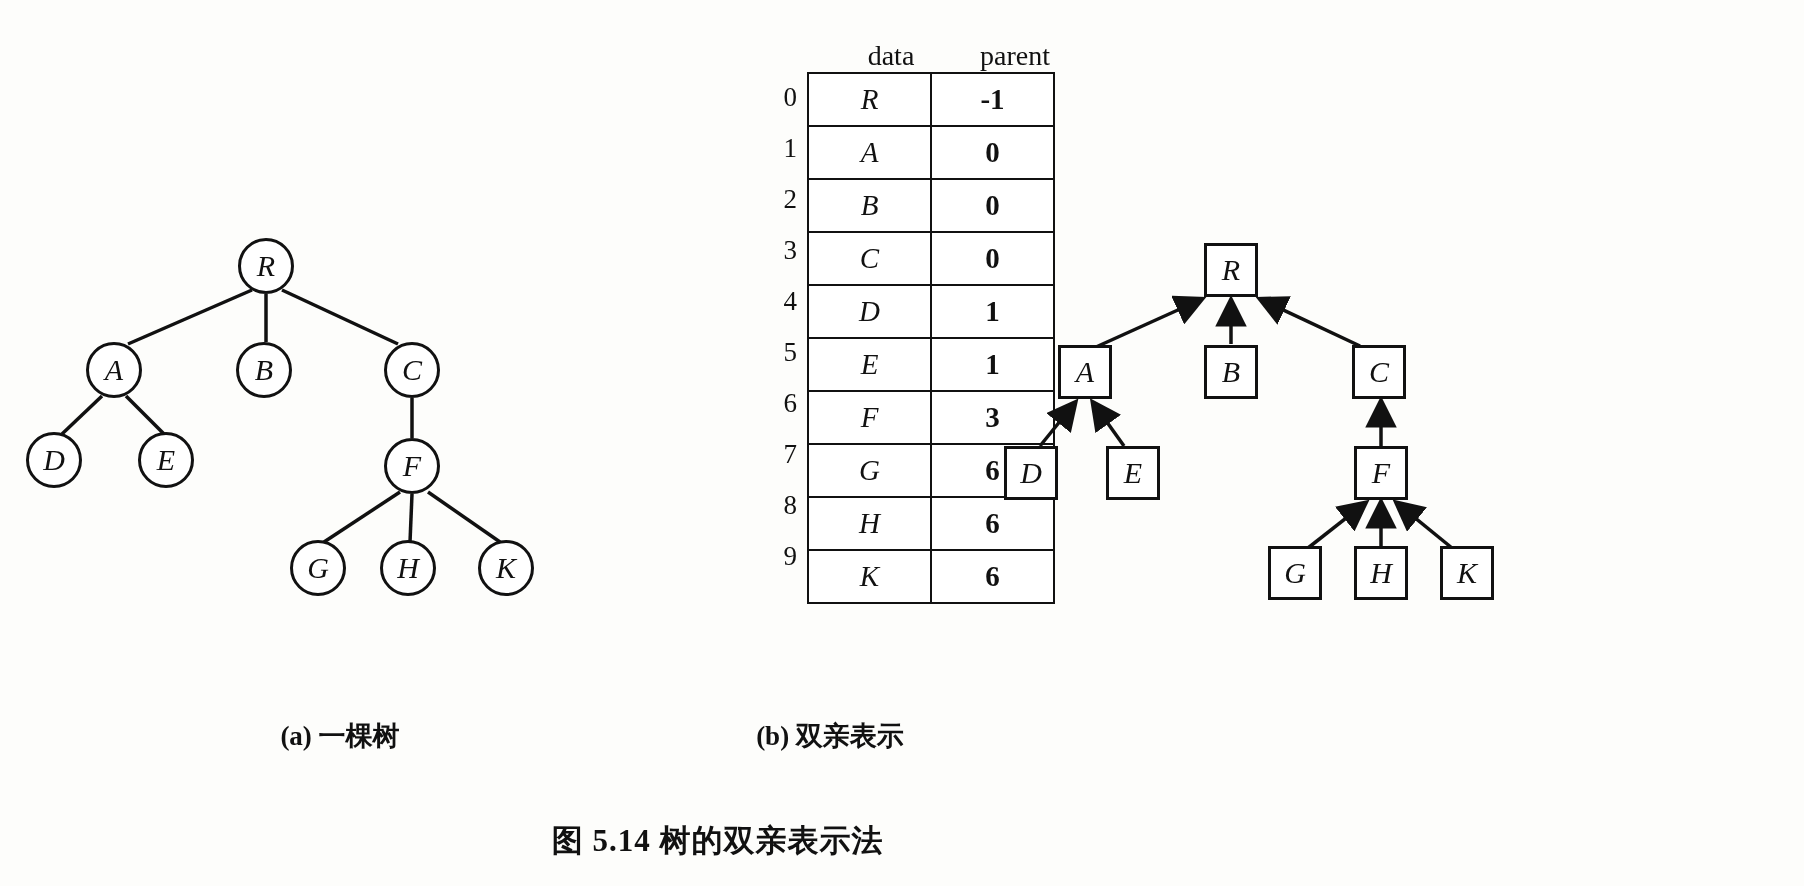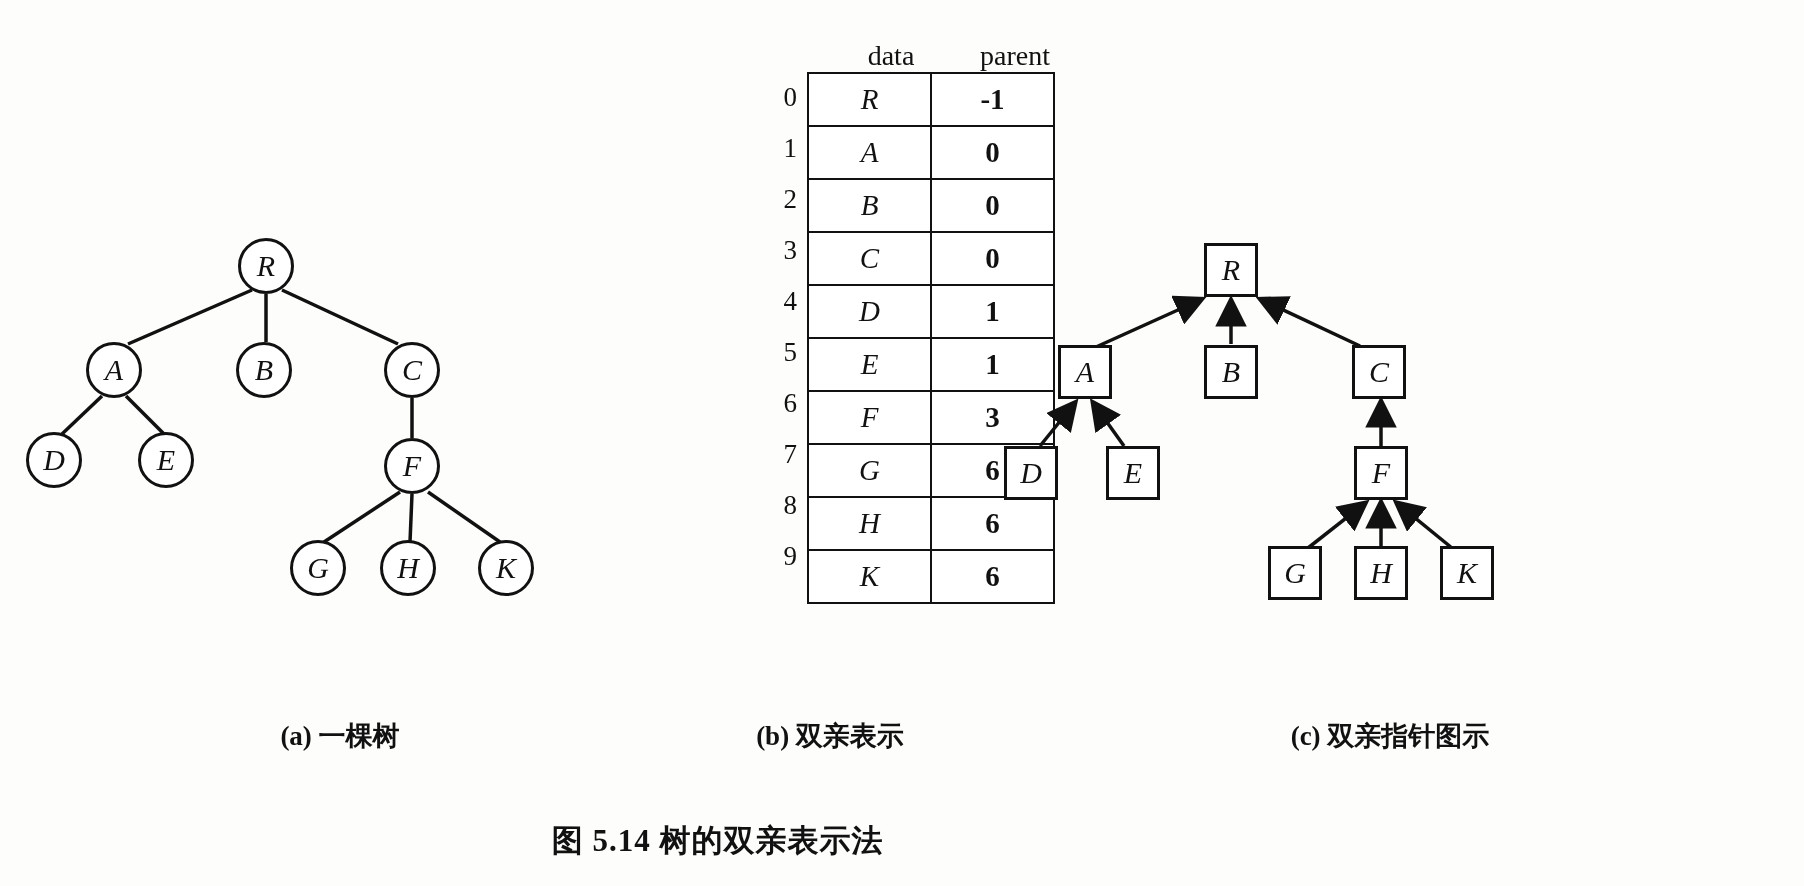--- a/index.html
+++ b/index.html
@@ -265,16 +265,15 @@
     <div class="box-node" style="left:1004px;top:446px;">D</div>
     <div class="box-node" style="left:1106px;top:446px;">E</div>
     <div class="box-node" style="left:1354px;top:446px;">F</div>
     <div class="box-node" style="left:1268px;top:546px;">G</div>
     <div class="box-node" style="left:1354px;top:546px;">H</div>
     <div class="box-node" style="left:1440px;top:546px;">K</div>
   </div>
 
   <div class="caption" id="cap-b">(b) 双亲表示</div>
   <div class="caption" id="cap-a">(a) 一棵树</div>
-  <div class="caption" id="cap-c">(c) 双亲指针图示</div>
 
   <div class="figure-title">图 5.14   树的双亲表示法</div>
 </div>
 
 </body></html>

